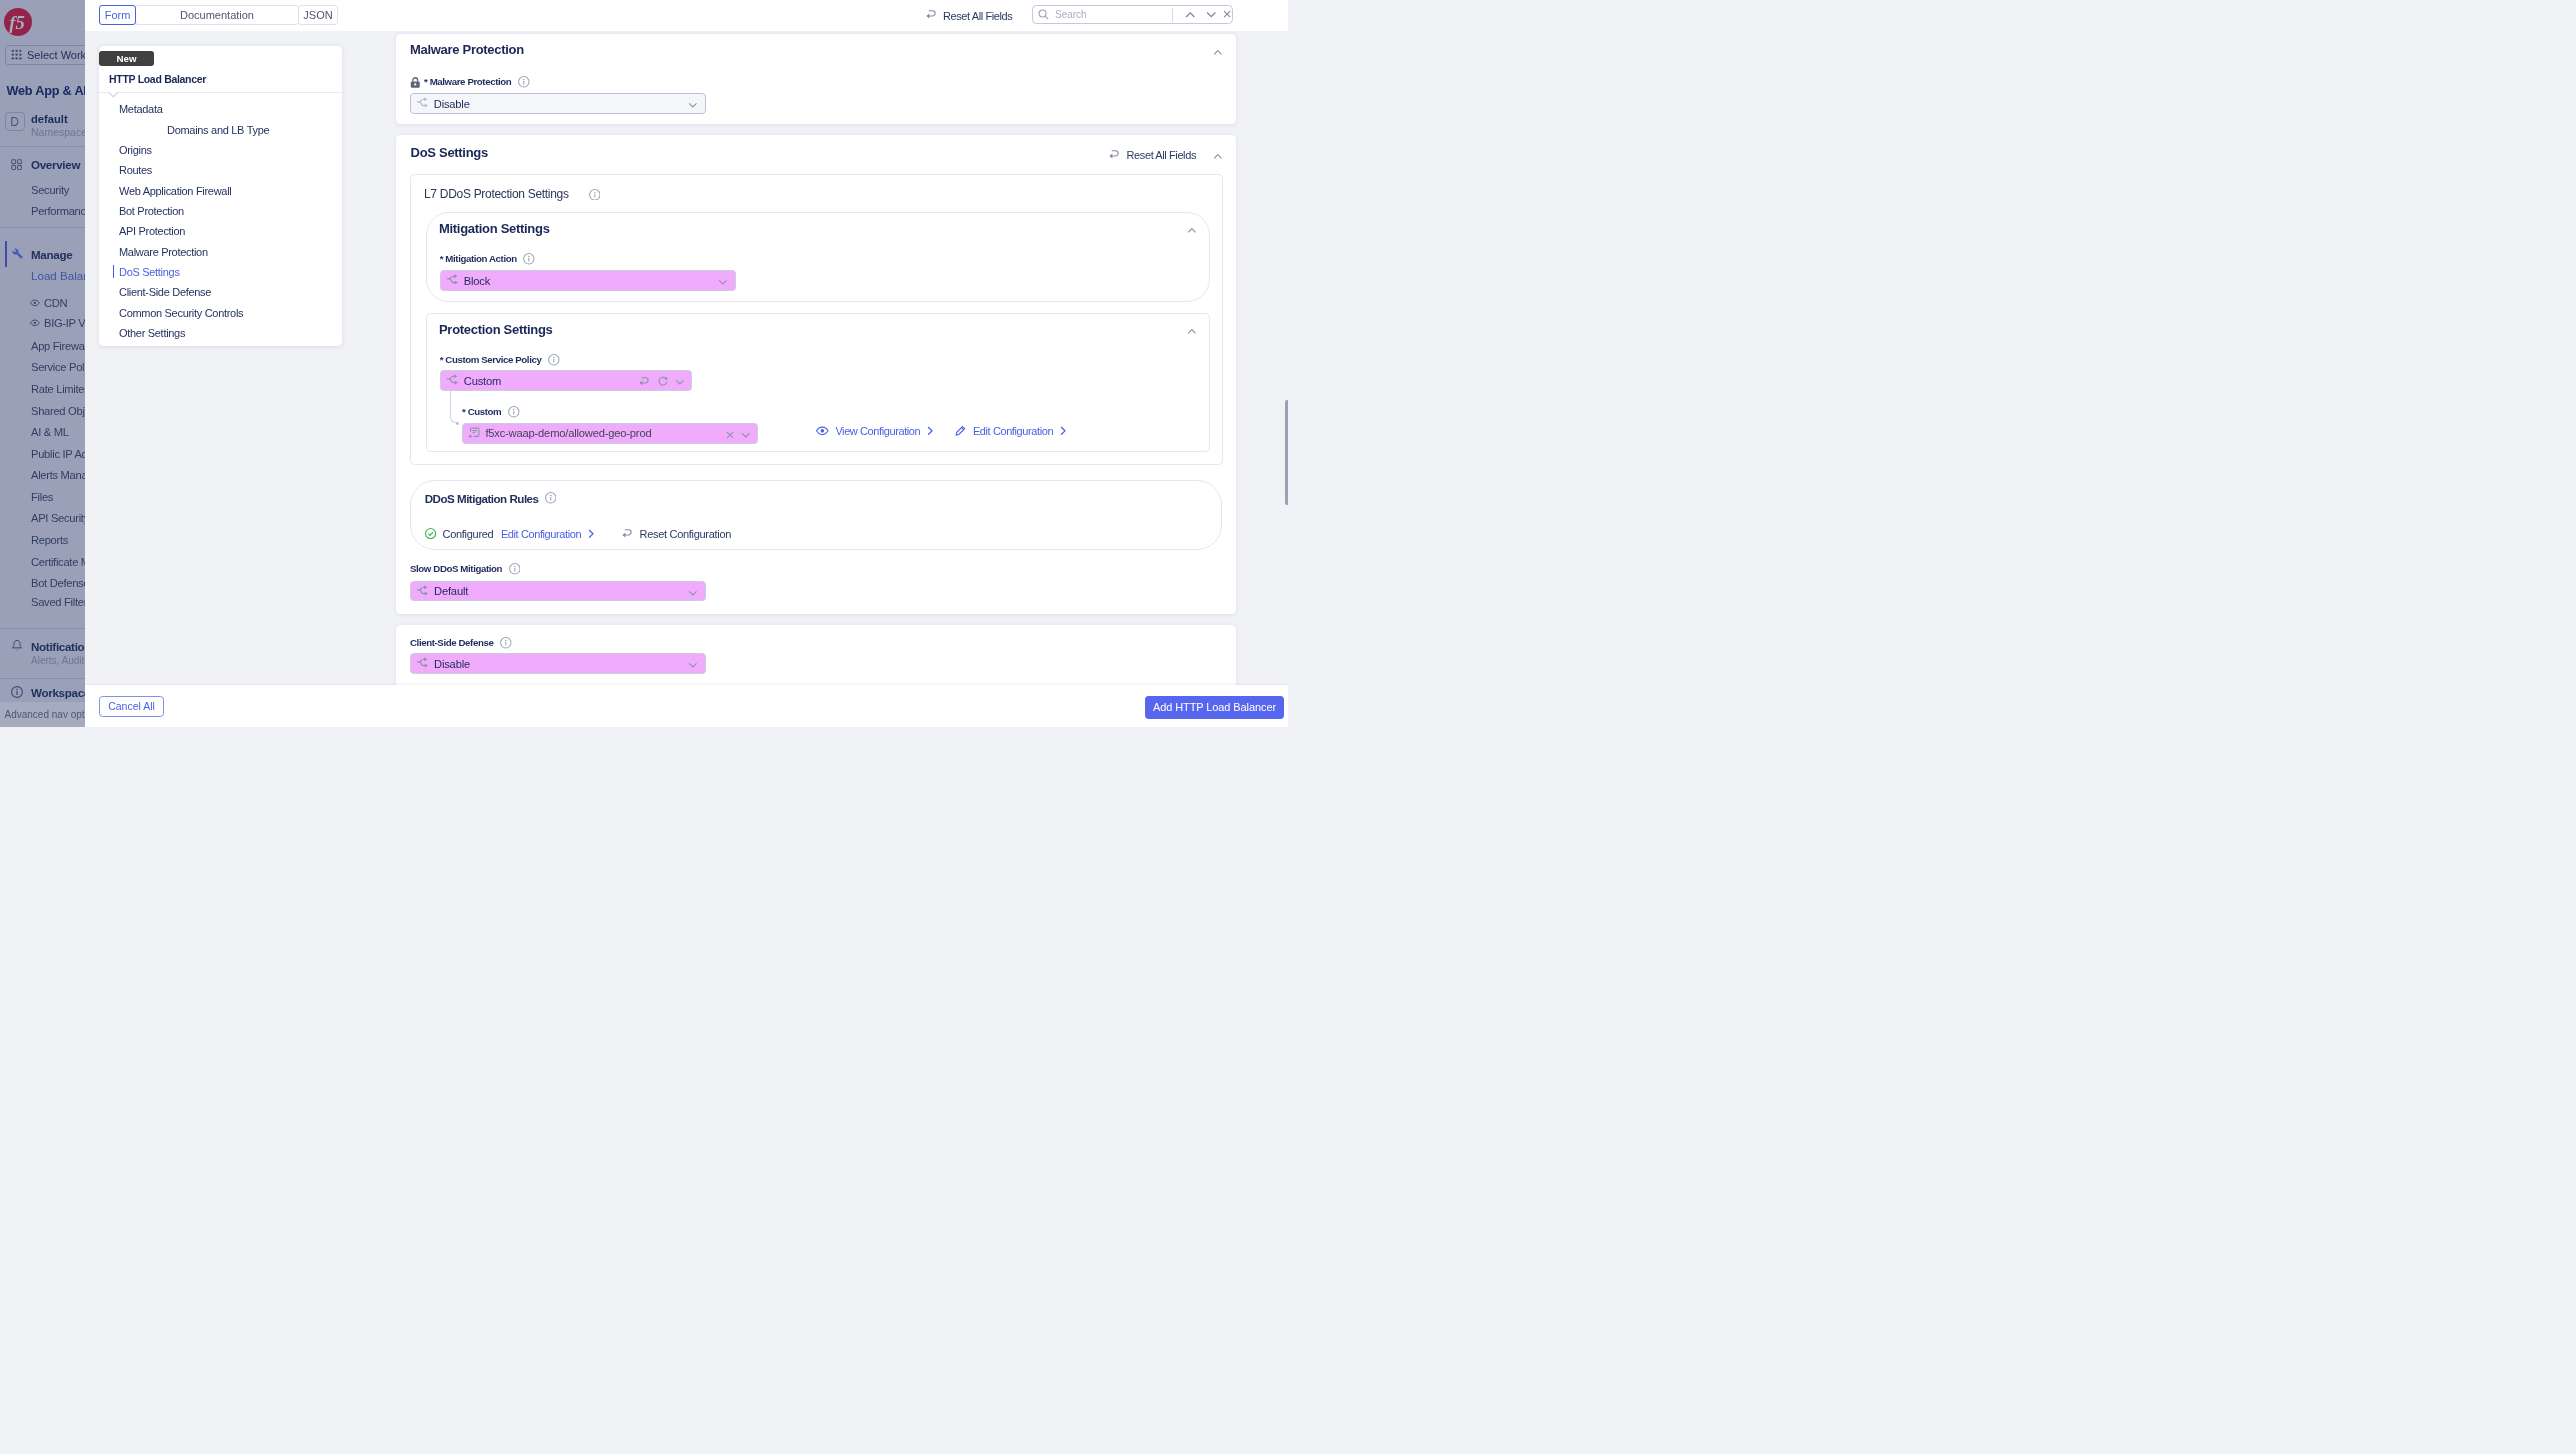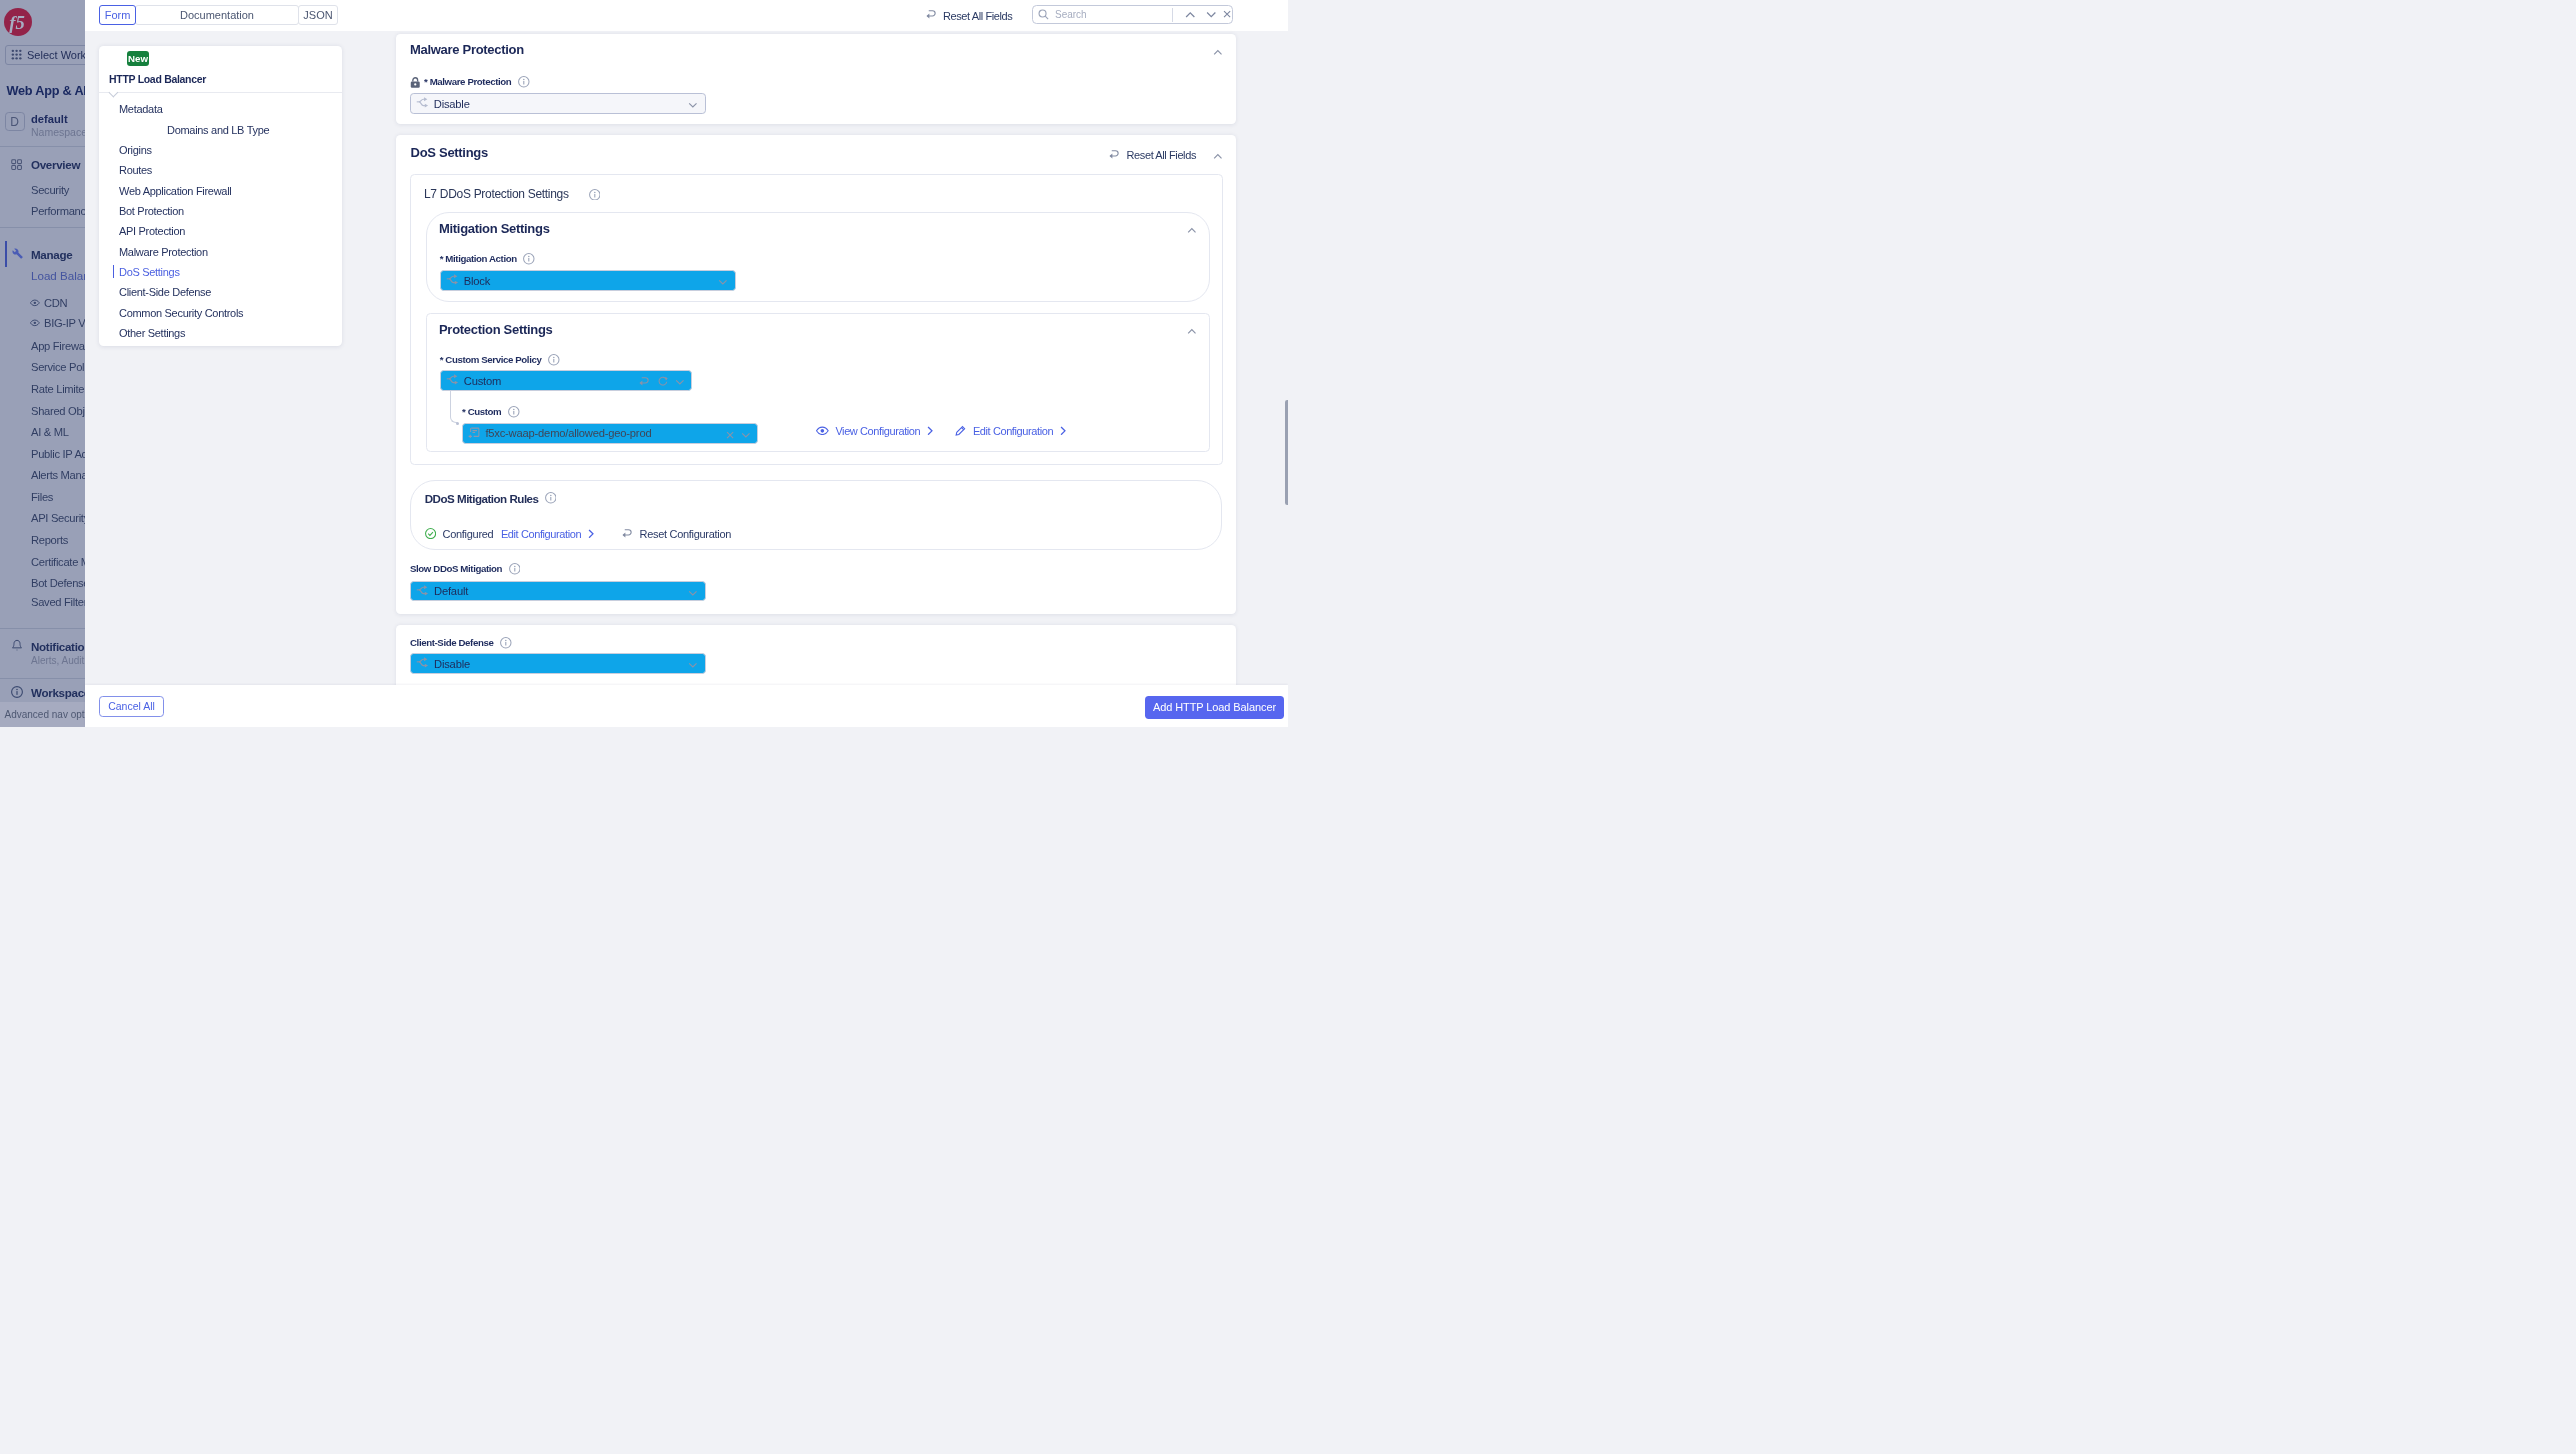--- a/index.html
+++ b/index.html
@@ -21,21 +21,21 @@
 #footer { position:absolute; left:85px; right:0; top:685px; height:42px; background:#fff; z-index:3; box-shadow:0 -0.7px 2.2px rgba(25,35,85,.07); }
 
 
 #navp { position:absolute; left:99px; top:46px; width:243px; height:300px; background:#fff; border-radius:4.5px; box-shadow:0 0.7px 4.5px rgba(30,40,90,.10); z-index:2; }
 #navp .li { position:absolute; left:20px; font-size:11px; color:#25325f; white-space:nowrap; letter-spacing:-0.3px; }
 
 
 .card { position:absolute; left:396px; width:840px; background:#fff; border-radius:4.5px; box-shadow:0 0.7px 4.5px rgba(30,40,90,.09); z-index:2; }
 .ct { position:absolute; font-weight:bold; font-size:13px; color:#1b2757; white-space:nowrap; letter-spacing:-0.3px; }
 .box { position:absolute; border:0.7px solid #e4e7f0; border-radius:4.5px; }
-.dd { position:absolute; height:21px; background:#0ea5e9; border:0.7px solid #c8cedd; border-radius:3.7px; display:flex; align-items:center; }
+.dd { position:absolute; height:21px; background:#f0abfc; border:0.7px solid #c8cedd; border-radius:3.7px; display:flex; align-items:center; }
 .dd .tx { font-size:11.2px; color:#1e2b5a; margin-left:5.2px; white-space:nowrap; letter-spacing:-0.2px; }
 .dd .br { margin-left:5.2px; flex:none; }
 .link { color:#4a61e4; font-size:11px; white-space:nowrap; letter-spacing:-0.4px; }
 .gtx { font-size:11px; color:#2b3a66; white-space:nowrap; letter-spacing:-0.3px; }
 .row { position:absolute; display:flex; align-items:center; }
 .lbl2 { font-weight:bold; font-size:9.7px; color:#1f2c5e; white-space:nowrap; letter-spacing:-0.4px; }
 .ico-i { flex:none; }
 
 
 #scrl { position:absolute; right:0; top:400px; width:3px; height:105px; background:#9aa1b2; border-radius:2.2px 0 0 2.2px; z-index:9; }
@@ -154,21 +154,21 @@
     </svg>
   <svg class="abs" style="left:1121px;top:11px" width="10.5" height="7.5" viewBox="0 0 14 10">
       <path fill="none" stroke="#7d87a0" stroke-width="1.7" d="M1.5 2 L7 7.5 L12.5 2"></path>
     </svg>
   <svg class="abs" style="left:1138px;top:10px" width="8.2" height="8.2" viewBox="0 0 12 12">
       <path stroke="#7d87a0" stroke-width="1.6" d="M1.5 1.5 L10.5 10.5 M10.5 1.5 L1.5 10.5"></path>
     </svg>
 </div>
 
 <div id="navp">
-  <div class="abs" style="left:0;top:4.5px;width:22px;height:15.7px;background:#15803d;border-radius:3px;color:#fff;font-weight:bold;font-size:9.7px;line-height:15.7px;text-align:center;margin-left:28px;">New</div>
+  <div class="abs" style="left:0;top:4.5px;width:55px;height:15.7px;background:#404040;border-radius:3px;color:#fff;font-weight:bold;font-size:9.7px;line-height:15.7px;text-align:center;">New</div>
   <div class="abs nw" style="left:10px;top:26.6px;font-weight:bold;font-size:10.5px;color:#1b2757;letter-spacing:-0.3px;">HTTP Load Balancer</div>
   <div class="abs" style="left:0;top:46px;width:243px;border-top:0.7px solid #e8eaf0;"></div>
   <div class="abs" style="left:11.2px;top:43px;width:6.7px;height:6.7px;background:#fff;border-right:0.7px solid #c6ccd9;border-bottom:0.7px solid #c6ccd9;transform:rotate(45deg);"></div>
   <div class="li" style="top:57px;">Metadata</div>
   <div class="li" style="top:78px;padding-left:48px;">Domains and LB Type</div>
   <div class="li" style="top:98px;">Origins</div>
   <div class="li" style="top:118px;">Routes</div>
   <div class="li" style="top:139px;">Web Application Firewall</div>
   <div class="li" style="top:159px;">Bot Protection</div>
   <div class="li" style="top:179px;">API Protection</div>

